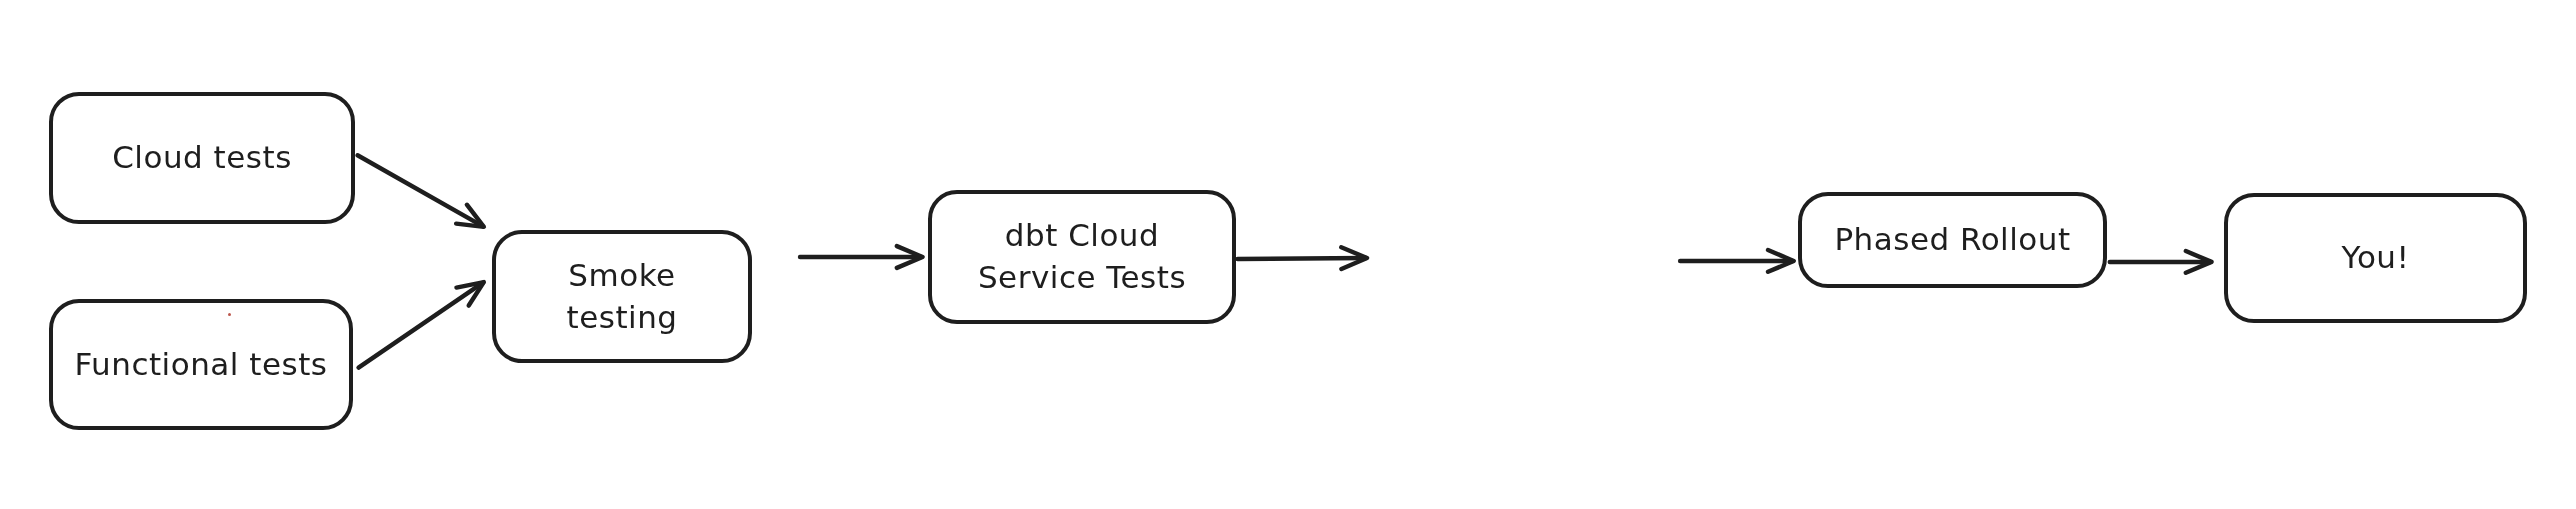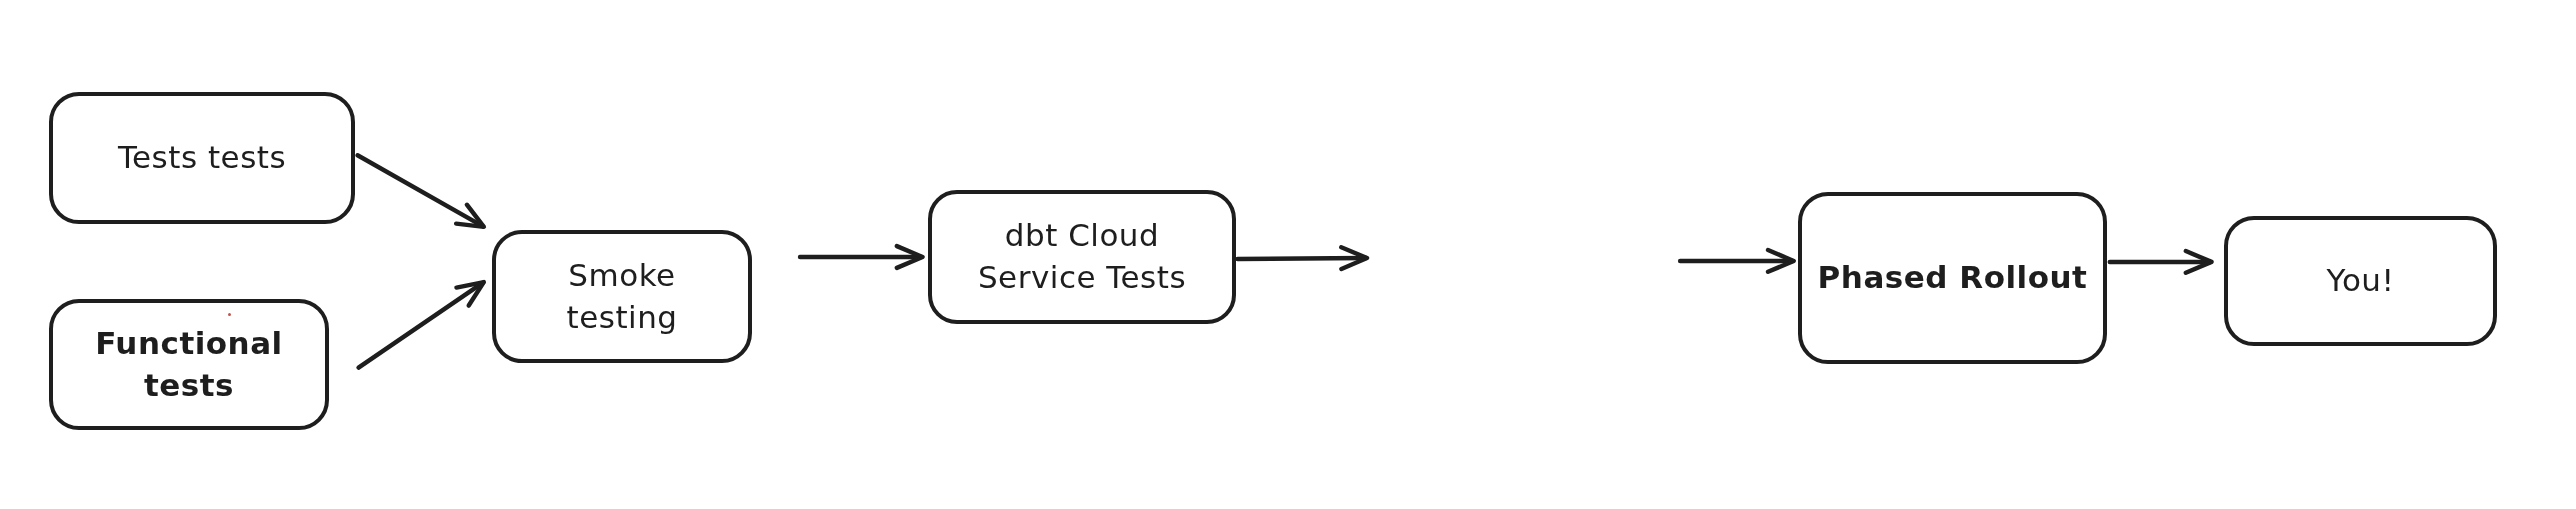--- a/index.html
+++ b/index.html
@@ -86,41 +86,41 @@
     </defs>
     <path class="edge" d="M 362 157 L 489 229" marker-end="url(#arrowhead)"></path>
     <path class="edge" d="M 363 372 L 489 286" marker-end="url(#arrowhead)"></path>
     <path class="edge" d="M 810 260 L 933 260" marker-end="url(#arrowhead)"></path>
     <path class="edge" d="M 1253 262 L 1383 261" marker-end="url(#arrowhead)"></path>
     <path class="edge" d="M 1701 264 L 1815 264" marker-end="url(#arrowhead)"></path>
     <path class="edge" d="M 2136 265 L 2238 265" marker-end="url(#arrowhead)"></path>
   </svg>
 
   <div class="node" style="left:49px; top:92px; width:306px; height:132px;">
-    <span class="node-label">Tests tests</span>
+    <span class="node-label">Cloud tests</span>
   </div>
 
-  <div class="node" style="left:49px; top:299px; width:280px; height:131px;font-weight:bold;">
+  <div class="node" style="left:49px; top:299px; width:304px; height:131px;">
     <span class="node-label">Functional tests</span>
   </div>
 
   <div class="node" style="left:492px; top:190px; width:260px; height:133px;margin-top:40px;">
     <span class="node-label">Smoke testing</span>
   </div>
 
   <div class="node" style="left:928px; top:190px; width:308px; height:134px;border-radius:29px;">
     <span class="node-label">dbt Cloud
 Service Tests</span>
   </div>
 
 
-  <div class="node" style="left:1798px; top:192px; width:309px; height:172px;font-weight:bold;">
+  <div class="node" style="left:1798px; top:192px; width:309px; height:96px;">
     <span class="node-label">Phased Rollout</span>
   </div>
 
-  <div class="node" style="left:2224px; top:193px; width:273px; height:130px;margin-top:23px;">
+  <div class="node" style="left:2224px; top:193px; width:303px; height:130px;">
     <span class="node-label">You!</span>
   </div>
 
   <div class="stray-dot" style="left: 228px; top: 313px; background: rgb(176, 58, 46);"></div>
 
 </div>
 
 
 </body></html>

